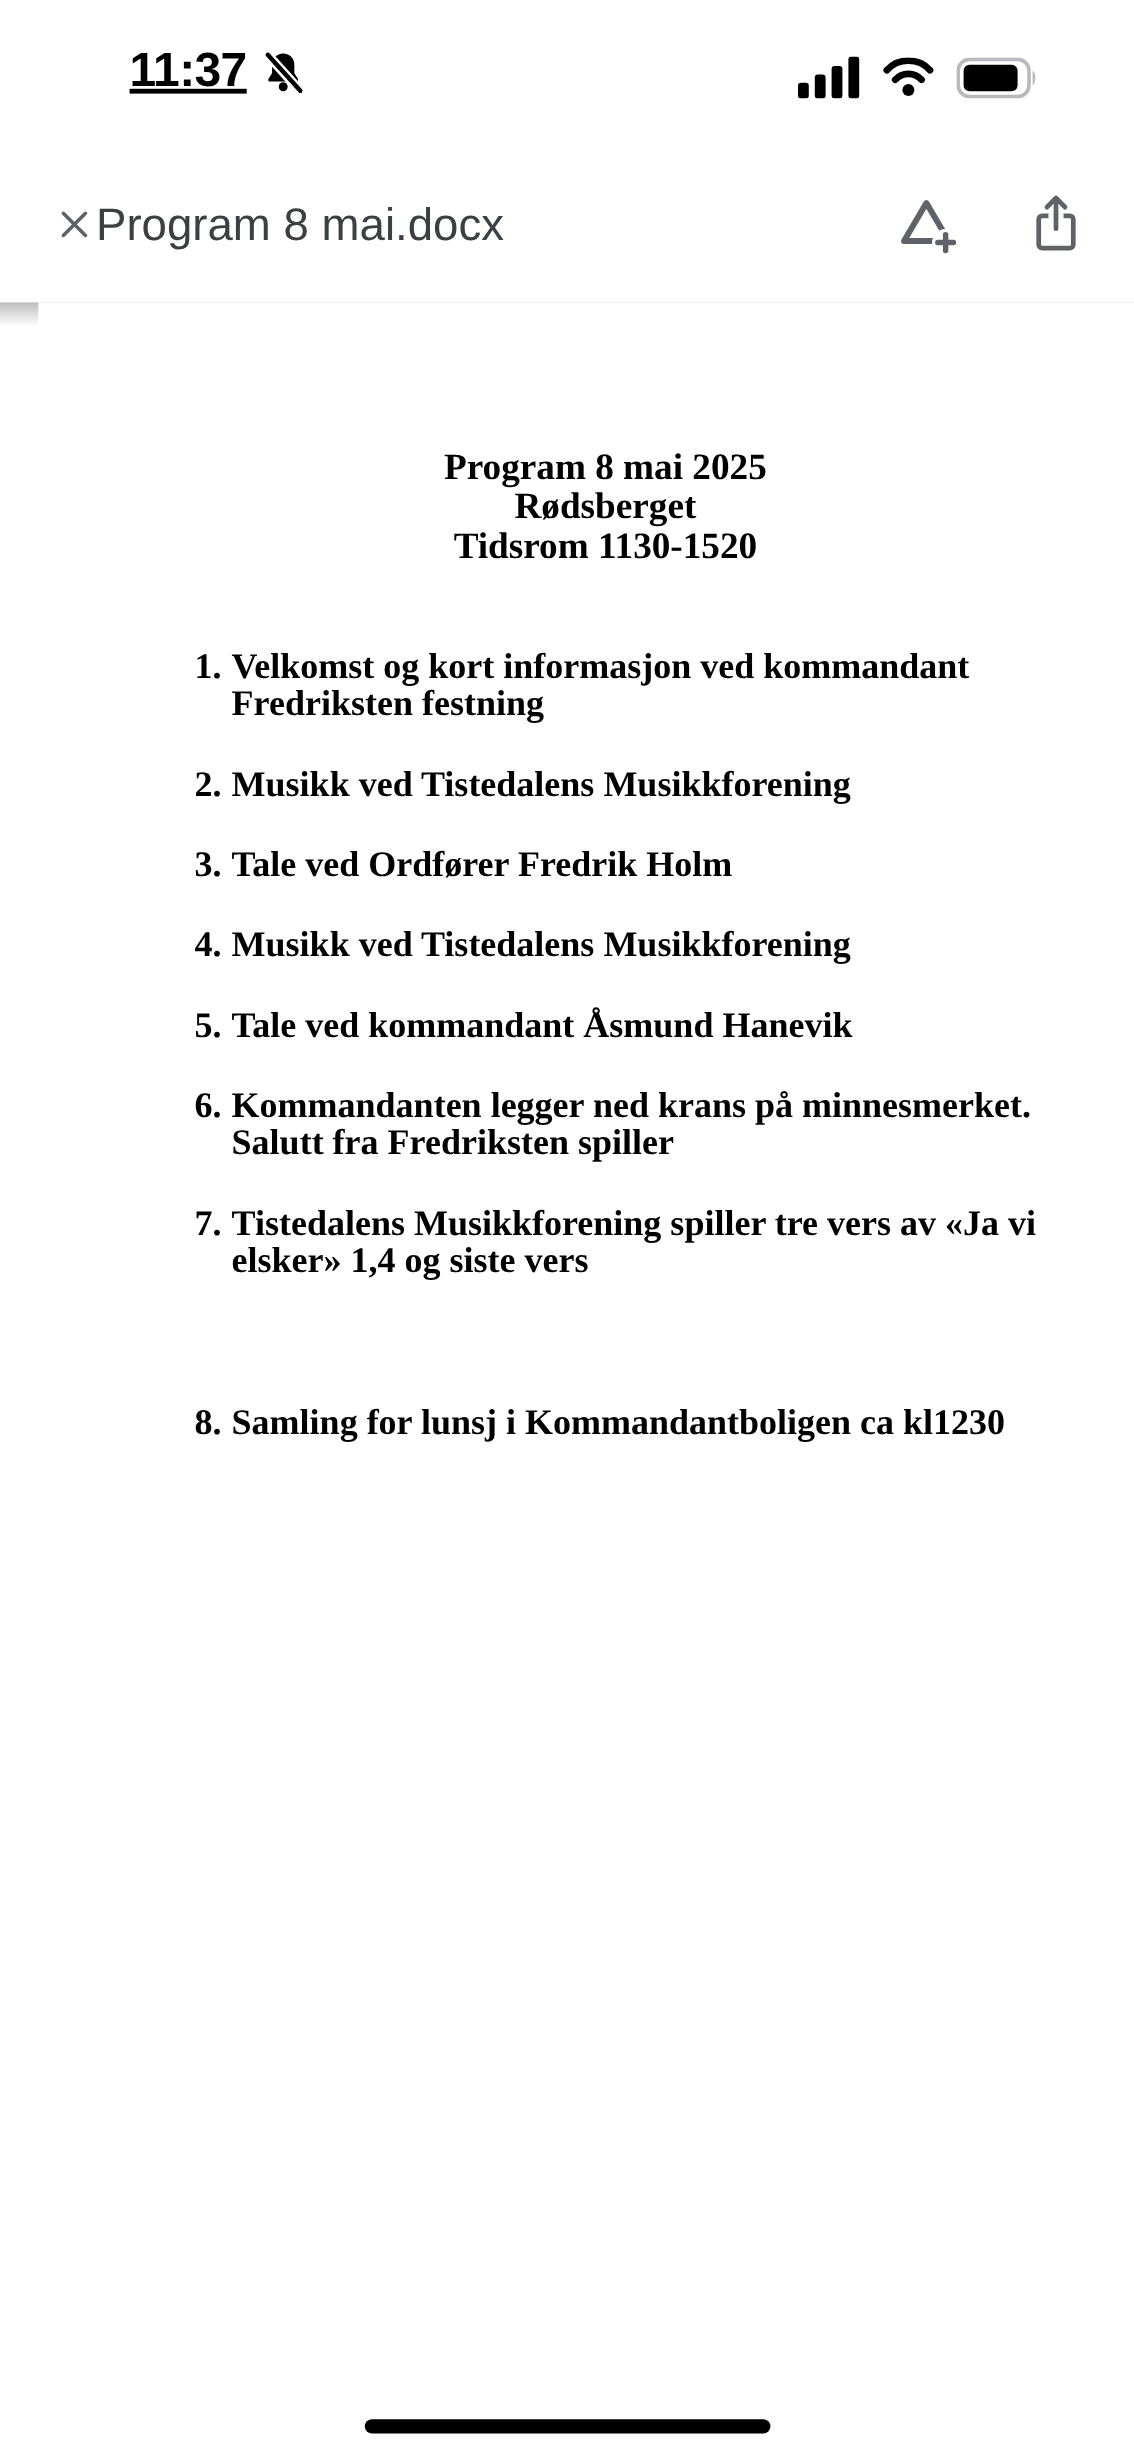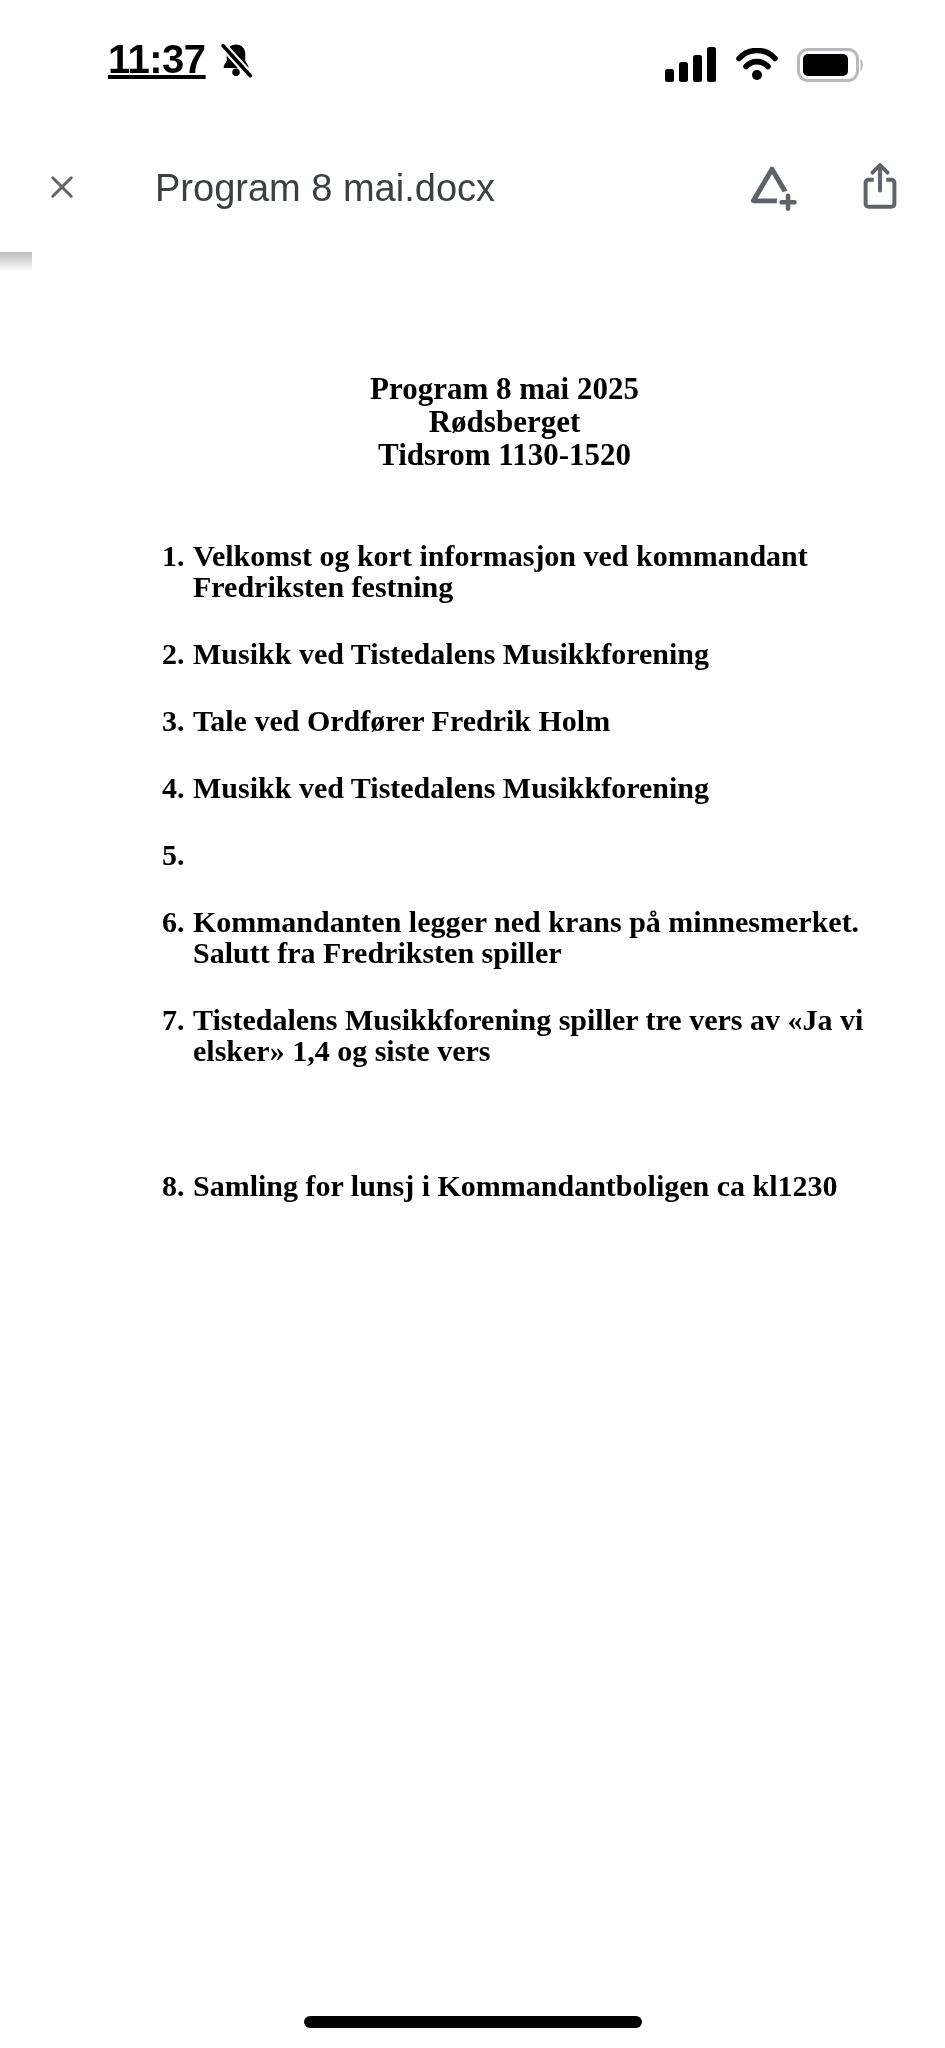--- a/index.html
+++ b/index.html
@@ -30,21 +30,20 @@
     background:#fff;
     display:flex; align-items:center;
     padding:24px 40px 0 44px;
   }
   .close-btn {
     width:36px; height:36px; border:none; background:transparent;
     display:flex; align-items:center; justify-content:center; cursor:pointer;
     flex:0 0 auto;
   }
   .header-title {
-    margin-left:75px;
     font-size:38px; font-weight:400; color:#3c4043;
     flex:1 1 auto;
     white-space:nowrap; overflow:hidden; text-overflow:ellipsis;
   }
   .header-actions { display:flex; align-items:center; gap:58px; flex:0 0 auto; }
   .action-btn {
     width:50px; height:56px; border:none; background:transparent;
     display:flex; align-items:center; justify-content:center; cursor:pointer;
   }
 
@@ -182,20 +181,21 @@
     <li>
       <span class="li-num">3.</span>
       <span class="li-text">Tale ved Ordfører Fredrik Holm</span>
     </li>
     <li>
       <span class="li-num">4.</span>
       <span class="li-text">Musikk ved Tistedalens Musikkforening</span>
     </li>
     <li>
       <span class="li-num">5.</span>
+      <span class="li-text">Tale ved kommandant Åsmund Hanevik</span>
     </li>
     <li>
       <span class="li-num">6.</span>
       <span class="li-text">Kommandanten legger ned krans på minnesmerket.
 Salutt fra Fredriksten spiller</span>
     </li>
     <li class="extra-gap">
       <span class="li-num">7.</span>
       <span class="li-text">Tistedalens Musikkforening spiller tre vers av «Ja vi
 elsker» 1,4 og siste vers</span>

